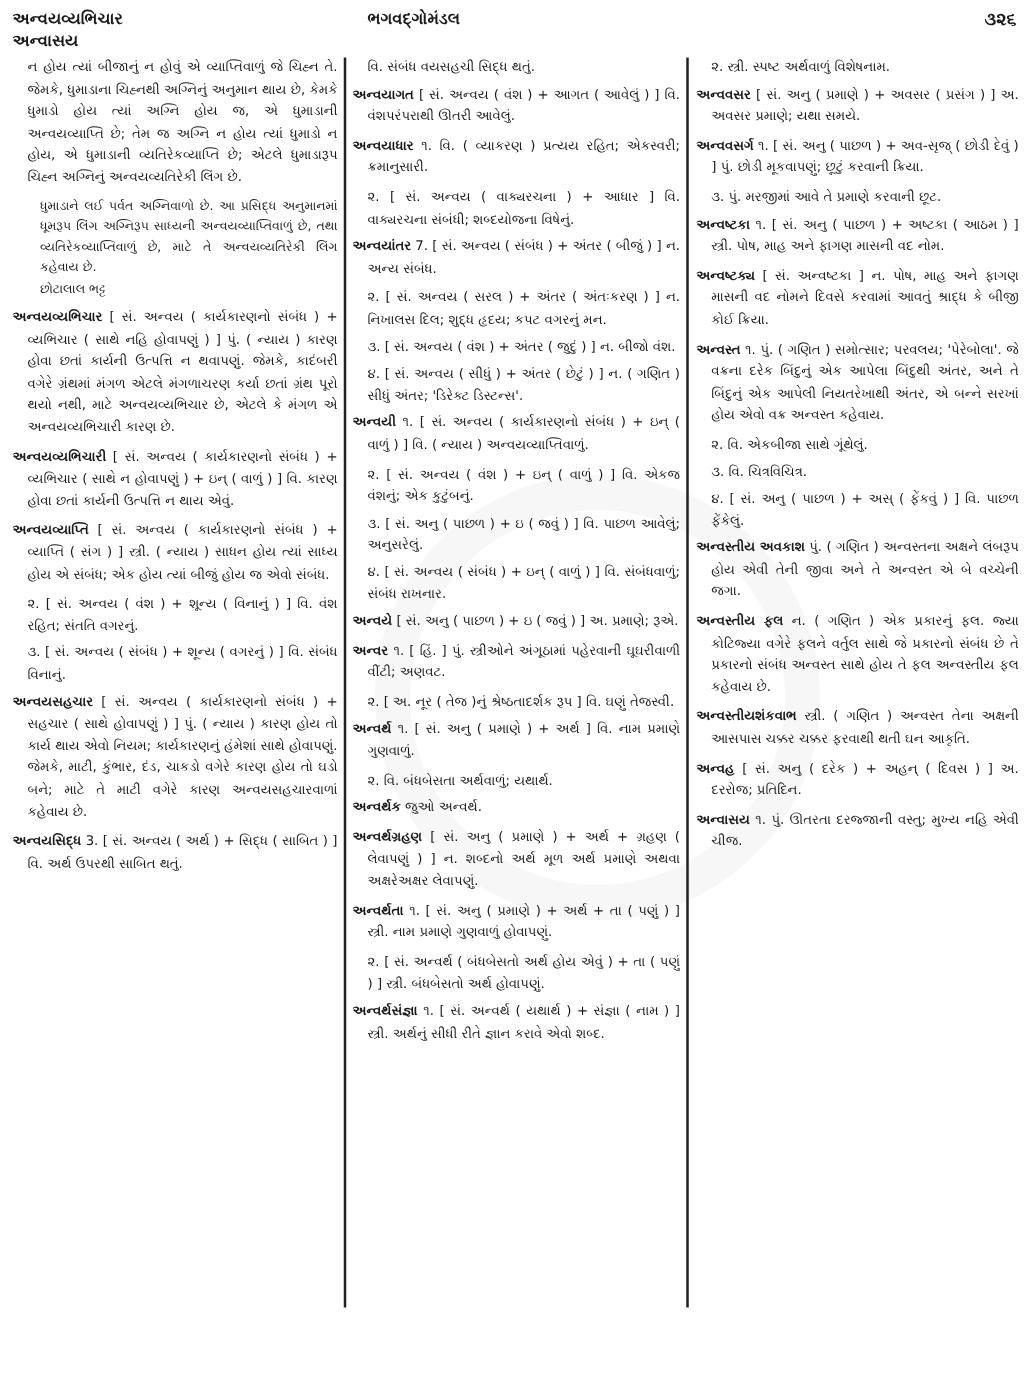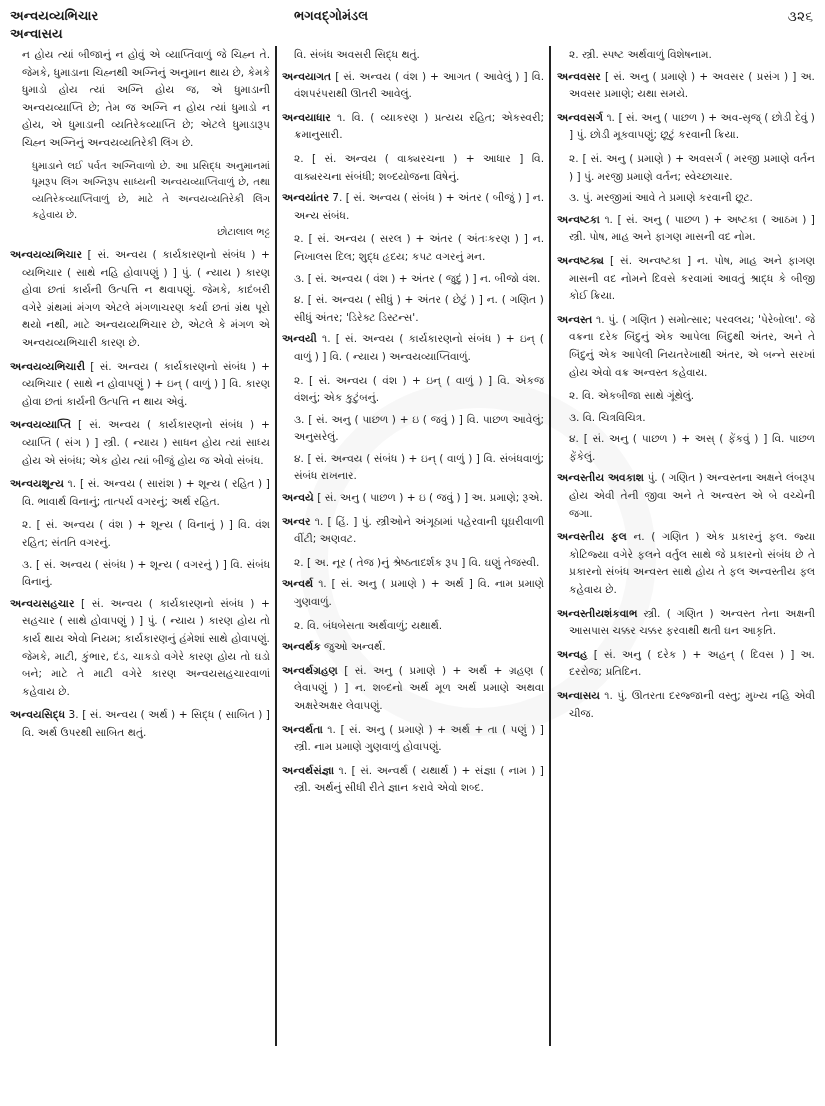--- a/index.html
+++ b/index.html
@@ -6,35 +6,35 @@
   body {
     width:825px; height:1106px; overflow:hidden;
     background:#ffffff; color:#1a1a1a;
     font-family:"DejaVu Sans", sans-serif;
     position:relative;
   }
   .header { position:absolute; top:6px; left:0; width:825px; height:40px; }
   .hw-first { position:absolute; left:10px; top:2px; font-size:13px; font-weight:bold; }
   .hw-last { position:absolute; left:10px; top:20px; font-size:13px; font-weight:bold; }
   .book-title { position:absolute; left:0; width:662px; top:2px; text-align:center; font-size:13px; font-weight:bold; }
-  .page-num { position:absolute; right:12px; top:2px; font-size:14px; font-weight:normal; }
+  .page-num { position:absolute; right:12px; top:2px; font-size:14px; font-weight:bold; }
   .columns { position:absolute; top:46px; left:0; width:825px; height:1060px; }
   .col { position:absolute; top:0; height:1050px; overflow:hidden; font-size:10.6px; line-height:17.6px; }
   .col1 { left:10px; width:260px; }
   .col2 { left:282px; width:262px; }
   .col3 { left:557px; width:258px; }
   .rule { position:absolute; top:0; width:1.5px; background:#222; }
   .rule1 { left:275px; height:1000px; }
   .rule2 { left:549px; height:1000px; }
   .entry { margin:0 0 6px 0; padding-left:12px; text-indent:-12px; text-align:justify; }
   .sense { margin:0 0 4px 0; padding-left:12px; text-align:justify; }
   .cont { margin:0 0 4px 0; padding-left:12px; text-align:justify; }
   .hw { font-weight:bold; }
   .quote { margin:6px 0 6px 0; padding-left:22px; text-indent:0; font-size:10px; line-height:16.5px; text-align:justify; }
-  .quote-author { display:block; text-align:right; }
+  .quote-author { display:block; }
   .watermark {
     position:absolute; left:300px; top:380px; width:300px; height:300px;
     border-radius:50%; border:28px solid rgba(0,0,0,0.03); pointer-events:none;
   }
 </style>
 </head>
 <body>
 
 <div class="header">
   <span class="hw-first">અન્વયવ્યભિચાર</span>
@@ -45,56 +45,55 @@
 
 <div class="watermark"></div>
 
 <div class="columns">
   <div class="col col1">
       <div class="cont">ન હોય ત્યાં બીજાનું ન હોવું એ વ્યાપ્તિવાળું જે ચિહ્ન તે. જેમકે, ધુમાડાના ચિહ્નથી અગ્નિનું અનુમાન થાય છે, કેમકે ધુમાડો હોય ત્યાં અગ્નિ હોય જ, એ ધુમાડાની અન્વયવ્યાપ્તિ છે; તેમ જ અગ્નિ ન હોય ત્યાં ધુમાડો ન હોય, એ ધુમાડાની વ્યતિરેકવ્યાપ્તિ છે; એટલે ધુમાડારૂપ ચિહ્ન અગ્નિનું અન્વયવ્યતિરેકી લિંગ છે.</div>
       <div class="quote"><span>ધુમાડાને લઈ પર્વત અગ્નિવાળો છે. આ પ્રસિદ્ધ અનુમાનમાં ધૂમરૂપ લિંગ અગ્નિરૂપ સાધ્યની અન્વયવ્યાપ્તિવાળું છે, તથા વ્યતિરેકવ્યાપ્તિવાળું છે, માટે તે અન્વયવ્યતિરેકી લિંગ કહેવાય છે.</span><span class="quote-author">છોટાલાલ ભટ્ટ</span></div>
       <div class="entry"><span class="hw">અન્વયવ્યભિચાર</span><span> [ સં. અન્વય ( કાર્યકારણનો સંબંધ ) + વ્યભિચાર ( સાથે નહિ હોવાપણું ) ] પું. ( ન્યાય ) કારણ હોવા છતાં કાર્યની ઉત્પત્તિ ન થવાપણું. જેમકે, કાદંબરી વગેરે ગ્રંથમાં મંગળ એટલે મંગળાચરણ કર્યા છતાં ગ્રંથ પૂરો થયો નથી, માટે અન્વયવ્યભિચાર છે, એટલે કે મંગળ એ અન્વયવ્યભિચારી કારણ છે.</span></div>
       <div class="entry"><span class="hw">અન્વયવ્યભિચારી</span><span> [ સં. અન્વય ( કાર્યકારણનો સંબંધ ) + વ્યભિચાર ( સાથે ન હોવાપણું ) + ઇન્ ( વાળું ) ] વિ. કારણ હોવા છતાં કાર્યની ઉત્પત્તિ ન થાય એવું.</span></div>
       <div class="entry"><span class="hw">અન્વયવ્યાપ્તિ</span><span> [ સં. અન્વય ( કાર્યકારણનો સંબંધ ) + વ્યાપ્તિ ( સંગ ) ] સ્ત્રી. ( ન્યાય ) સાધન હોય ત્યાં સાધ્ય હોય એ સંબંધ; એક હોય ત્યાં બીજું હોય જ એવો સંબંધ.</span></div>
-      <div class="entry"><span class="hw">અન્વયશૂન્ય</span><span> ૧. [ સં. અન્વય ( સારાંશ ) + શૂન્ય ( રહિત ) ] વિ. ભાવાર્થ વિનાનું; તાત્પર્ય વગરનું; અર્થ રહિત.</span></div>
       <div class="sense">૨. [ સં. અન્વય ( વંશ ) + શૂન્ય ( વિનાનું ) ] વિ. વંશ રહિત; સંતતિ વગરનું.</div>
       <div class="sense">૩. [ સં. અન્વય ( સંબંધ ) + શૂન્ય ( વગરનું ) ] વિ. સંબંધ વિનાનું.</div>
       <div class="entry"><span class="hw">અન્વયસહચાર</span><span> [ સં. અન્વય ( કાર્યકારણનો સંબંધ ) + સહચાર ( સાથે હોવાપણું ) ] પું. ( ન્યાય ) કારણ હોય તો કાર્ય થાય એવો નિયમ; કાર્યકારણનું હંમેશાં સાથે હોવાપણું. જેમકે, માટી, કુંભાર, દંડ, ચાકડો વગેરે કારણ હોય તો ઘડો બને; માટે તે માટી વગેરે કારણ અન્વયસહચારવાળાં કહેવાય છે.</span></div>
       <div class="entry"><span class="hw">અન્વયસિદ્ધ</span><span> 3. [ સં. અન્વય ( અર્થ ) + સિદ્ધ ( સાબિત ) ] વિ. અર્થ ઉપરથી સાબિત થતું.</span></div>
     </div>
   <div class="rule rule1"></div>
   <div class="col col2">
-      <div class="cont">વિ. સંબંધ અવસરી સિદ્ધ થતું.</div>
+      <div class="cont">વિ. સંબંધ વયસહચી સિદ્ધ થતું.</div>
       <div class="entry"><span class="hw">અન્વયાગત</span><span> [ સં. અન્વય ( વંશ ) + આગત ( આવેલું ) ] વિ. વંશપરંપરાથી ઊતરી આવેલું.</span></div>
       <div class="entry"><span class="hw">અન્વયાધાર</span><span> ૧. વિ. ( વ્યાકરણ ) પ્રત્યય રહિત; એકસ્વરી; ક્રમાનુસારી.</span></div>
       <div class="sense">૨. [ સં. અન્વય ( વાક્યરચના ) + આધાર ] વિ. વાક્યરચના સંબંધી; શબ્દયોજના વિષેનું.</div>
       <div class="entry"><span class="hw">અન્વયાંતર</span><span> 7. [ સં. અન્વય ( સંબંધ ) + અંતર ( બીજું ) ] ન. અન્ય સંબંધ.</span></div>
       <div class="sense">૨. [ સં. અન્વય ( સરલ ) + અંતર ( અંતઃકરણ ) ] ન. નિખાલસ દિલ; શુદ્ધ હૃદય; કપટ વગરનું મન.</div>
       <div class="sense">૩. [ સં. અન્વય ( વંશ ) + અંતર ( જુદું ) ] ન. બીજો વંશ.</div>
       <div class="sense">૪. [ સં. અન્વય ( સીધું ) + અંતર ( છેટું ) ] ન. ( ગણિત ) સીધું અંતર; 'ડિરેક્ટ ડિસ્ટન્સ'.</div>
       <div class="entry"><span class="hw">અન્વયી</span><span> ૧. [ સં. અન્વય ( કાર્યકારણનો સંબંધ ) + ઇન્ ( વાળું ) ] વિ. ( ન્યાય ) અન્વયવ્યાપ્તિવાળું.</span></div>
       <div class="sense">૨. [ સં. અન્વય ( વંશ ) + ઇન્ ( વાળું ) ] વિ. એકજ વંશનું; એક કુટુંબનું.</div>
       <div class="sense">૩. [ સં. અનુ ( પાછળ ) + ઇ ( જવું ) ] વિ. પાછળ આવેલું; અનુસરેલું.</div>
       <div class="sense">૪. [ સં. અન્વય ( સંબંધ ) + ઇન્ ( વાળું ) ] વિ. સંબંધવાળું; સંબંધ રાખનાર.</div>
       <div class="entry"><span class="hw">અન્વયે</span><span> [ સં. અનુ ( પાછળ ) + ઇ ( જવું ) ] અ. પ્રમાણે; રૂએ.</span></div>
       <div class="entry"><span class="hw">અન્વર</span><span> ૧. [ હિં. ] પું. સ્ત્રીઓને અંગૂઠામાં પહેરવાની ઘૂઘરીવાળી વીંટી; અણવટ.</span></div>
       <div class="sense">૨. [ અ. નૂર ( તેજ )નું શ્રેષ્ઠતાદર્શક રૂપ ] વિ. ઘણું તેજસ્વી.</div>
       <div class="entry"><span class="hw">અન્વર્થ</span><span> ૧. [ સં. અનુ ( પ્રમાણે ) + અર્થ ] વિ. નામ પ્રમાણે ગુણવાળું.</span></div>
       <div class="sense">૨. વિ. બંધબેસતા અર્થવાળું; યથાર્થ.</div>
       <div class="entry"><span class="hw">અન્વર્થક</span><span> જુઓ અન્વર્થ.</span></div>
       <div class="entry"><span class="hw">અન્વર્થગ્રહણ</span><span> [ સં. અનુ ( પ્રમાણે ) + અર્થ + ગ્રહણ ( લેવાપણું ) ] ન. શબ્દનો અર્થ મૂળ અર્થ પ્રમાણે અથવા અક્ષરેઅક્ષર લેવાપણું.</span></div>
       <div class="entry"><span class="hw">અન્વર્થતા</span><span> ૧. [ સં. અનુ ( પ્રમાણે ) + અર્થ + તા ( પણું ) ] સ્ત્રી. નામ પ્રમાણે ગુણવાળું હોવાપણું.</span></div>
+      <div class="sense">૨. [ સં. અન્વર્થ ( બંધબેસતો અર્થ હોય એવું ) + તા ( પણું ) ] સ્ત્રી. બંધબેસતો અર્થ હોવાપણું.</div>
       <div class="entry"><span class="hw">અન્વર્થસંજ્ઞા</span><span> ૧. [ સં. અન્વર્થ ( યથાર્થ ) + સંજ્ઞા ( નામ ) ] સ્ત્રી. અર્થનું સીધી રીતે જ્ઞાન કરાવે એવો શબ્દ.</span></div>
     </div>
   <div class="rule rule2"></div>
   <div class="col col3">
       <div class="sense">૨. સ્ત્રી. સ્પષ્ટ અર્થવાળું વિશેષનામ.</div>
       <div class="entry"><span class="hw">અન્વવસર</span><span> [ સં. અનુ ( પ્રમાણે ) + અવસર ( પ્રસંગ ) ] અ. અવસર પ્રમાણે; યથા સમયે.</span></div>
       <div class="entry"><span class="hw">અન્વવસર્ગ</span><span> ૧. [ સં. અનુ ( પાછળ ) + અવ-સૃજ્ ( છોડી દેવું ) ] પું. છોડી મૂકવાપણું; છૂટું કરવાની ક્રિયા.</span></div>
-      <div class="sense">૨. [ સં. અનુ ( પ્રમાણે ) + અવસર્ગ ( મરજી પ્રમાણે વર્તન ) ] પું. મરજી પ્રમાણે વર્તન; સ્વેચ્છાચાર.</div>
       <div class="sense">૩. પું. મરજીમાં આવે તે પ્રમાણે કરવાની છૂટ.</div>
       <div class="entry"><span class="hw">અન્વષ્ટકા</span><span> ૧. [ સં. અનુ ( પાછળ ) + અષ્ટકા ( આઠમ ) ] સ્ત્રી. પોષ, માહ અને ફાગણ માસની વદ નોમ.</span></div>
       <div class="entry"><span class="hw">અન્વષ્ટક્ય</span><span> [ સં. અન્વષ્ટકા ] ન. પોષ, માહ અને ફાગણ માસની વદ નોમને દિવસે કરવામાં આવતું શ્રાદ્ધ કે બીજી કોઈ ક્રિયા.</span></div>
       <div class="entry"><span class="hw">અન્વસ્ત</span><span> ૧. પું. ( ગણિત ) સમોત્સાર; પરવલય; 'પેરેબોલા'. જે વક્રના દરેક બિંદુનું એક આપેલા બિંદુથી અંતર, અને તે બિંદુનું એક આપેલી નિયતરેખાથી અંતર, એ બન્ને સરખાં હોય એવો વક્ર અન્વસ્ત કહેવાય.</span></div>
       <div class="sense">૨. વિ. એકબીજા સાથે ગૂંથેલું.</div>
       <div class="sense">૩. વિ. ચિત્રવિચિત્ર.</div>
       <div class="sense">૪. [ સં. અનુ ( પાછળ ) + અસ્ ( ફેંકવું ) ] વિ. પાછળ ફેંકેલું.</div>
       <div class="entry"><span class="hw">અન્વસ્તીય અવકાશ</span><span> પું. ( ગણિત ) અન્વસ્તના અક્ષને લંબરૂપ હોય એવી તેની જીવા અને તે અન્વસ્ત એ બે વચ્ચેની જગા.</span></div>
       <div class="entry"><span class="hw">અન્વસ્તીય ફલ</span><span> ન. ( ગણિત ) એક પ્રકારનું ફલ. જ્યા કોટિજ્યા વગેરે ફલને વર્તુલ સાથે જે પ્રકારનો સંબંધ છે તે પ્રકારનો સંબંધ અન્વસ્ત સાથે હોય તે ફલ અન્વસ્તીય ફલ કહેવાય છે.</span></div>
       <div class="entry"><span class="hw">અન્વસ્તીયશંકવાભ</span><span> સ્ત્રી. ( ગણિત ) અન્વસ્ત તેના અક્ષની આસપાસ ચક્કર ચક્કર ફરવાથી થતી ઘન આકૃતિ.</span></div>

